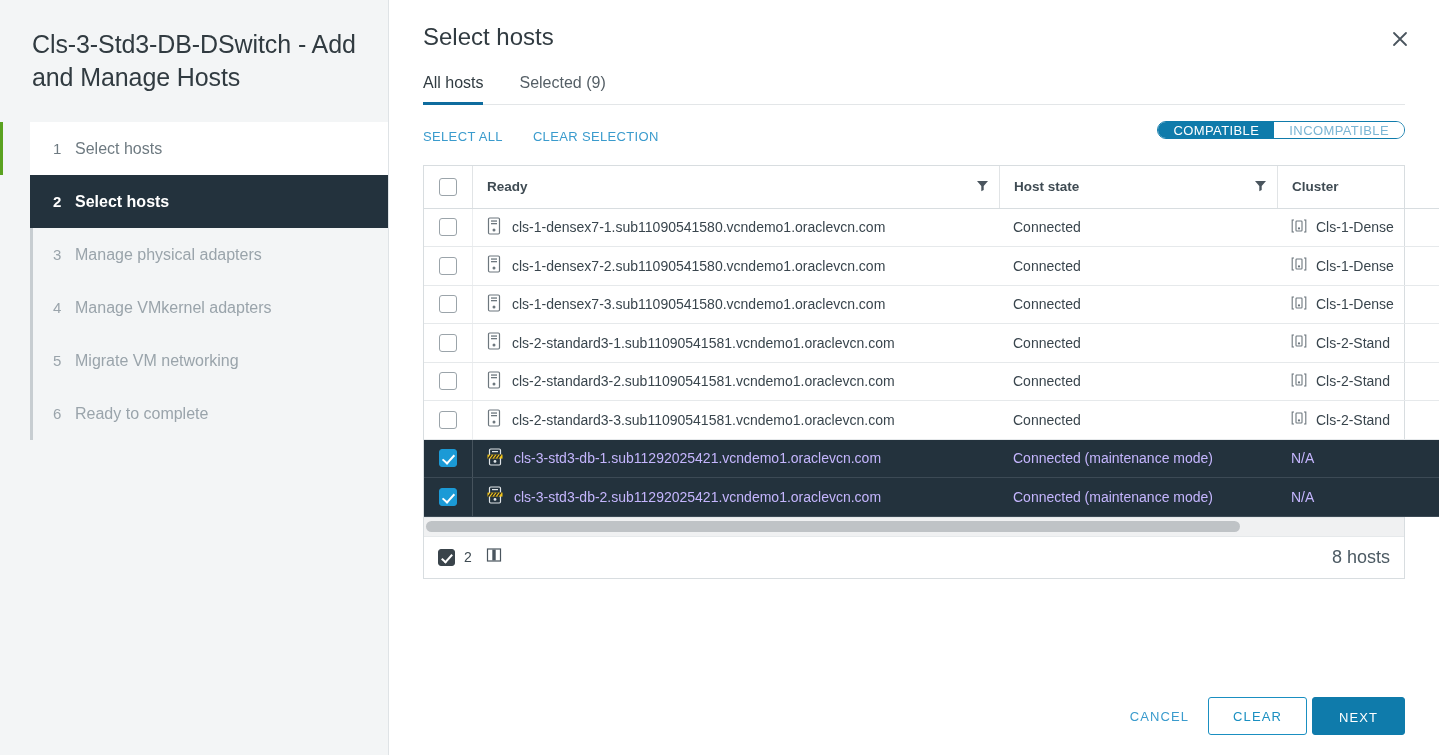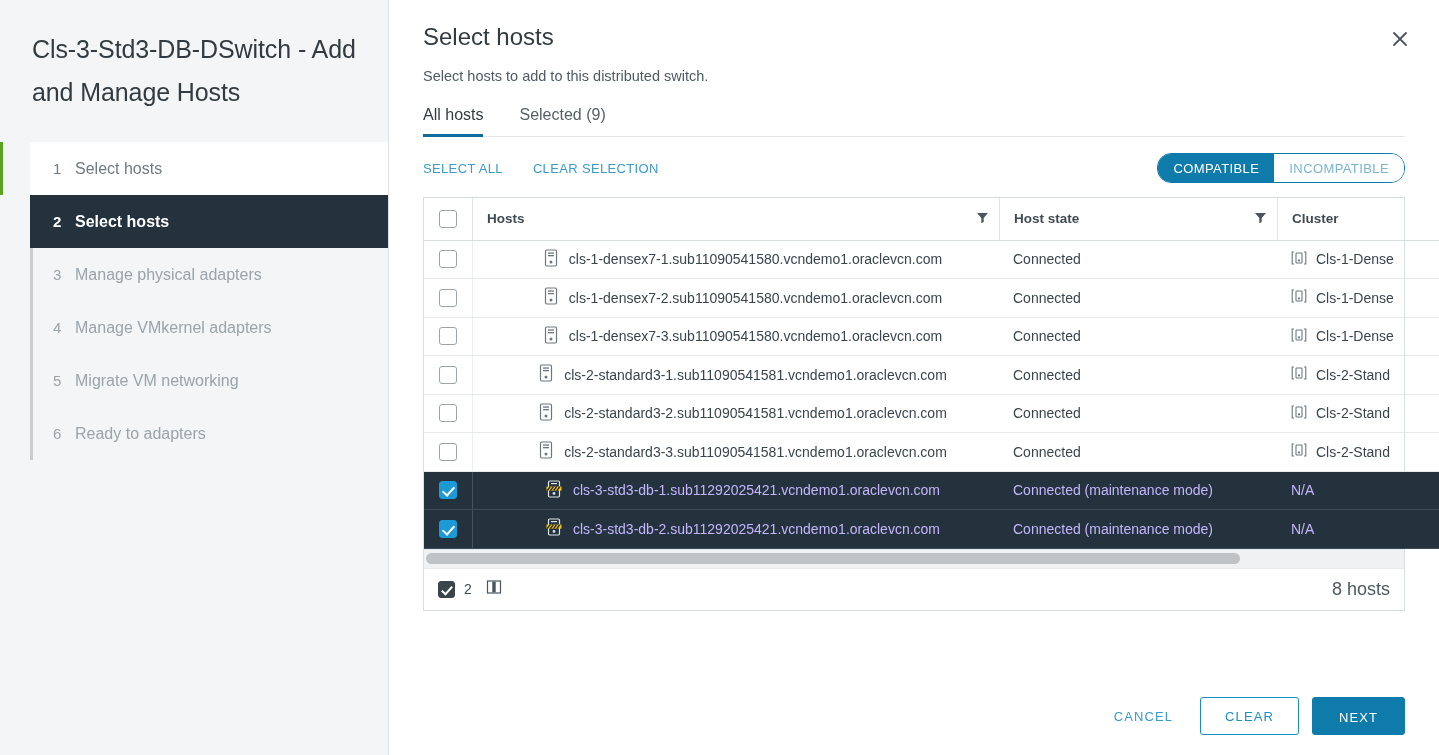--- a/index.html
+++ b/index.html
@@ -15,21 +15,21 @@
   .sidebar {
     width: 389px; height: 755px;
     background: #f3f5f6;
     border-right: 1px solid #dfe3e6;
     padding: 28px 0 0 0;
     position: relative;
     flex: 0 0 389px;
   }
   .wizard-title {
     font-size: 25px;
-    line-height: 43px;
+    line-height: 33px;
     color: #313b41;
     font-weight: 400;
     padding: 0 30px 0 32px;
     letter-spacing: -0.1px;
   }
   .steps {
     margin-top: 28px;
     position: relative;
     padding-left: 30px;
   }
@@ -141,21 +141,21 @@
     padding: 0;
     margin-right: 30px;
     text-transform: uppercase;
   }
   .seg {
     margin-left: auto;
     display: flex;
     border: 1px solid #0f7bab;
     border-radius: 14px;
     overflow: hidden;
-    height: 30px;
+    height: 18px;
   }
   .seg button {
     font-family: inherit;
     font-size: 13px;
     letter-spacing: 0.4px;
     padding: 0 15px;
     border: none;
     cursor: pointer;
     background: #ffffff;
     color: #7ab5d4;
@@ -201,21 +201,21 @@
   .col-clus  { width: 247px; }
   .thcell {
     display: flex; align-items: center;
     height: 100%;
     padding: 0 10px 0 14px;
     border-left: 1px solid #e1e4e6;
   }
   .thcell .lbl { flex: 1 1 auto; }
   .funnel { flex: 0 0 auto; cursor: pointer; }
   .cellpad { padding-left: 14px; display: flex; align-items: center; }
-  .cellpad.bordered { border-left: 1px solid #eceef0; height: 100%; justify-content: center; }
+  .cellpad.bordered { border-left: 1px solid #eceef0; height: 100%; }
 
   
   .cbwrap { display: flex; align-items: center; justify-content: center; height: 100%; }
   .cb {
     width: 18px; height: 18px;
     border: 1px solid #9ba4aa;
     border-radius: 3px;
     background: #fff;
     display: inline-block;
     cursor: pointer;
@@ -286,21 +286,21 @@
   .colcfg { margin-left: 14px; cursor: pointer; display: block; }
   .tfoot .total { margin-left: auto; font-size: 18px; color: #4c5a63; }
 
   
   .footer {
     position: absolute;
     right: 34px;
     bottom: 20px;
     display: flex;
     align-items: center;
-    gap: 13px;
+    gap: 5px;
   }
   .btn {
     font-family: inherit;
     font-size: 13px;
     letter-spacing: 1.1px;
     height: 38px;
     border-radius: 3px;
     cursor: pointer;
   }
   .btn.flat {
@@ -351,35 +351,34 @@
         <span class="txt">Manage VMkernel adapters</span>
       </div>
 
       <div class="step">
         <span class="num">5</span>
         <span class="txt">Migrate VM networking</span>
       </div>
 
       <div class="step">
         <span class="num">6</span>
-        <span class="txt">Ready to adapters</span>
+        <span class="txt">Ready to complete</span>
       </div>
     </nav>
   </aside>
 
   <section class="main">
 
     <div class="pane-head">
       <h2 class="pane-title">Select hosts</h2>
       <button class="close-btn">
         <svg width="20" height="20" viewBox="0 0 20 20" aria-hidden="true">
           <path d="M4 4 L16 16 M16 4 L4 16" stroke="#4a555e" stroke-width="1.8" stroke-linecap="round"></path>
         </svg>
       </button>
-      <p class="pane-sub">Select hosts to add to this distributed switch.</p>
     </div>
 
     <div class="tabs">
       <button class="tab sel">All hosts</button>
       <button class="tab">Selected (9)</button>
     </div>
 
     <div class="actionbar">
       <button class="link-btn">SELECT ALL</button>
       <button class="link-btn">CLEAR SELECTION</button>
@@ -399,21 +398,21 @@
         </colgroup>
         <thead>
           <tr>
             <th>
               <div class="cbwrap">
                 <span class="cb"></span>
               </div>
             </th>
             <th>
               <div class="thcell">
-                <span class="lbl">Hosts</span>
+                <span class="lbl">Ready</span>
                 <span class="funnel">
                   <svg width="13" height="13" viewBox="0 0 13 13">
                       <path d="M1 2h11l-4.3 5v4L5.3 12.2V7z" fill="#4a555e"></path>
                     </svg>
                 </span>
               </div>
             </th>
             <th>
               <div class="thcell">
                 <span class="lbl">Host state</span>

